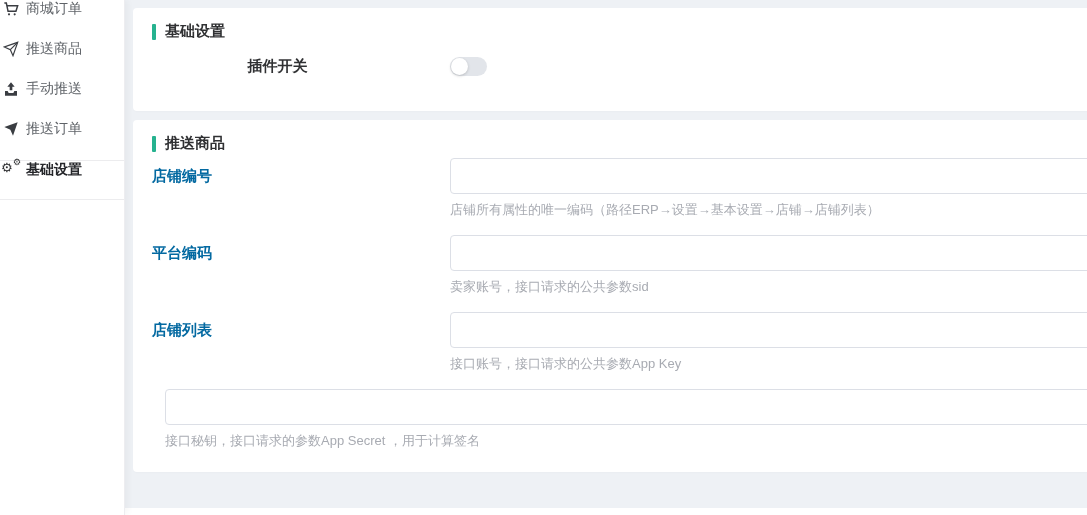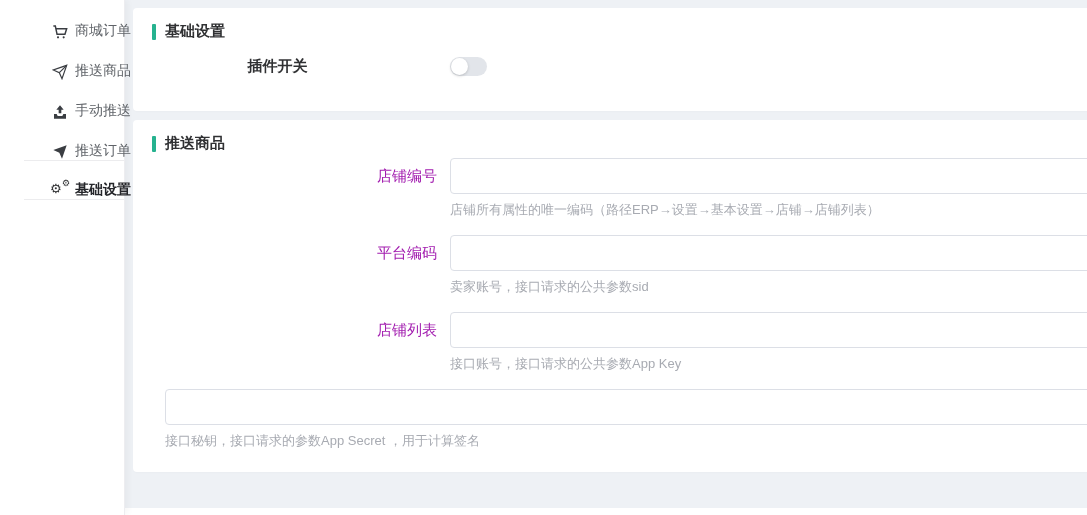--- a/index.html
+++ b/index.html
@@ -12,23 +12,23 @@
   .app { display:flex; width:1087px; height:515px; }
 
   
   .sidebar {
     width:125px; background:#ffffff; flex:0 0 125px;
     border-right:1px solid #ededf0;
     box-shadow:3px 0 6px rgba(0,0,0,0.04);
     position:relative; z-index:2;
   }
   .side-item {
-    height:40px; display:flex; align-items:flex-end;
-    padding-left:27px; cursor:pointer;
-    font-size:14px; color:#5f6368; white-space:nowrap;margin-left:24px;
+    height:40px; display:flex; align-items:flex-start;
+    padding-left:2px; cursor:pointer;
+    font-size:14px; color:#5f6368; white-space:nowrap;
   }
   .side-item .ic {
     width:17px; height:17px; margin-right:7px; flex:0 0 17px;
     display:flex; align-items:center; justify-content:center;
     color:#3a3d42;
   }
   .side-item.active {
     color:#26272b; font-weight:bold;
     border-top:1px solid #ececee;
     border-bottom:1px solid #ececee;
@@ -71,22 +71,22 @@
   .toggle .knob {
     position:absolute; left:1px; top:1px; width:17px; height:17px;
     border-radius:50%; background:#ffffff;
     box-shadow:0 1px 3px rgba(0,0,0,0.18);
   }
 
   
   .form { margin-top:5px; }
   .form-row { display:flex; margin-bottom:17px; }
   .form-label {
-    width:285px; flex:0 0 285px; text-align:right; padding-right:0;
-    font-size:15px; font-weight:normal; color:#a21caf;
+    width:285px; flex:0 0 285px; text-align:left; padding-right:0;
+    font-size:15px; font-weight:bold; color:#0369a1;
     line-height:36px; white-space:nowrap;
   }
   .form-content { flex:1; margin-left:13px; display:flex; flex-direction:column; }
   .text-input {
     height:36px; width:100%;
     border:1px solid #dcdfe6; border-radius:4px;
     background:#ffffff; outline:none;
     font-size:14px; color:#303133; padding:0 12px;
     font-family:inherit;
   }

